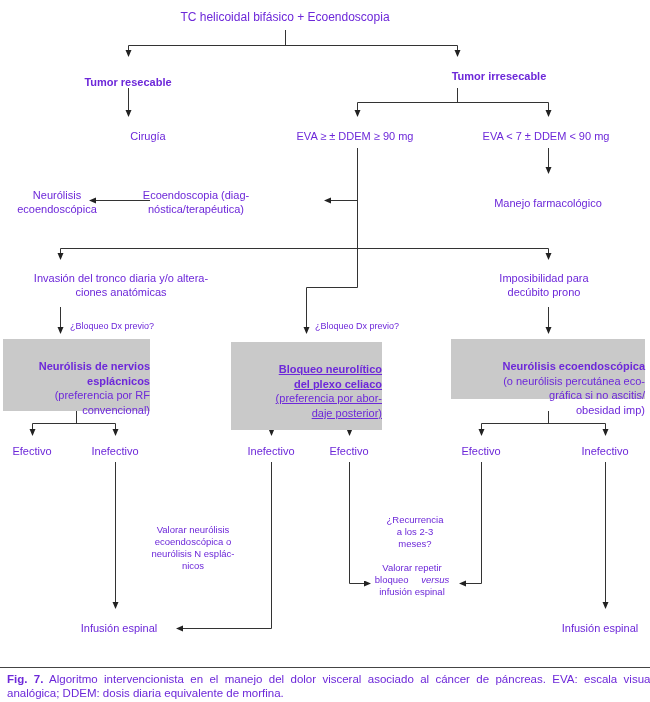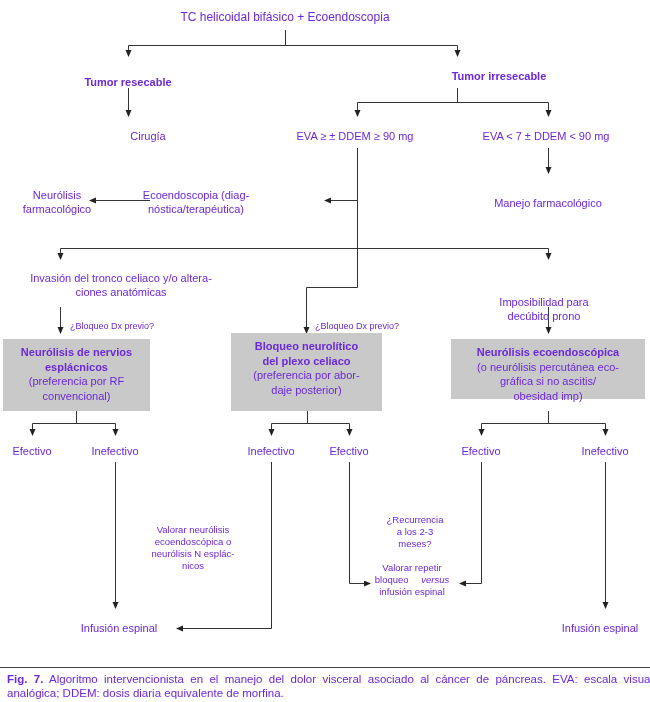--- a/index.html
+++ b/index.html
@@ -8,22 +8,22 @@
     font-family:"Liberation Sans","DejaVu Sans",sans-serif;color:#6d28d9;
     overflow:hidden;
   }
   svg.connectors{position:absolute;left:0;top:0;pointer-events:none;}
   .lbl{position:absolute;transform:translateX(-50%);text-align:center;
        white-space:nowrap;font-size:11px;line-height:14px;}
   .lbl-left{position:absolute;text-align:left;white-space:nowrap;}
   .bold{font-weight:bold;}
   .small{font-size:9px;line-height:12px;}
   .ann{font-size:9.5px;line-height:12px;}
-  .gbox{position:absolute;background:#c9c9c9;text-align:center;
-        font-size:11px;line-height:14.5px;padding-top:6px;box-sizing:border-box;}
+  .gbox{position:absolute;background:#c9c9c9;text-align:right;
+        font-size:11px;line-height:14.5px;padding-top:20px;box-sizing:border-box;}
   .gbox .line{display:block;}
   .line{display:block;}
   .caption{position:absolute;left:0;top:672px;width:646px;padding:0 7px;
            font-size:11.5px;line-height:14px;text-align:justify;}
   .caption-rule{position:absolute;left:0;top:667px;width:650px;height:0;
                 border-top:1px solid #444;}
   .italic{font-style:italic;margin-left:10px;}
 </style>
 </head>
 <body>
@@ -76,47 +76,47 @@
 
   <div class="lbl bold" style="left:128px;top:55px;margin-top:20px;">Tumor resecable</div>
   <div class="lbl bold" style="left:452px;top:69px;margin-left:47px;">Tumor irresecable</div>
 
   <div class="lbl" style="left:128px;top:129px;margin-left:20px;">Cirugía</div>
   <div class="lbl" style="left:355px;top:129px;">EVA ≥ ± DDEM ≥ 90 mg</div>
   <div class="lbl" style="left:546px;top:129px;">EVA &lt; 7 ± DDEM &lt; 90 mg</div>
 
   <div class="lbl" style="left:57px;top:188px;">
     <span class="line">Neurólisis</span>
-    <span class="line">farmacológico</span>
+    <span class="line">ecoendoscópica</span>
   </div>
   <div class="lbl" style="left:196px;top:188px;">
     <span class="line">Ecoendoscopia (diag-</span>
     <span class="line">nóstica/terapéutica)</span>
   </div>
   <div class="lbl" style="left:548px;top:196px;">Manejo farmacológico</div>
 
   <div class="lbl" style="left:121px;top:271px;">
-    <span class="line">Invasión del tronco celiaco y/o altera-</span>
+    <span class="line">Invasión del tronco diaria y/o altera-</span>
     <span class="line">ciones anatómicas</span>
   </div>
-  <div class="lbl" style="left:544px;top:271px;margin-top:24px;">
+  <div class="lbl" style="left:544px;top:271px;">
     <span class="line">Imposibilidad para</span>
     <span class="line">decúbito prono</span>
   </div>
 
   <div class="lbl-left small" style="left:70px;top:320px;">¿Bloqueo Dx previo?</div>
   <div class="lbl-left small" style="left:315px;top:320px;">¿Bloqueo Dx previo?</div>
 
   <div class="gbox" style="left: 3px; top: 339px; width: 147px; height: 72px; background: rgb(201, 201, 201);">
     <span class="line bold">Neurólisis de nervios</span>
     <span class="line bold">esplácnicos</span>
     <span class="line">(preferencia por RF</span>
     <span class="line">convencional)</span>
   </div>
-  <div class="gbox" style="left: 231px; top: 333px; width: 151px; height: 78px; background: rgb(201, 201, 201);">
+  <div class="gbox" style="left: 231px; top: 342px; width: 151px; height: 88px; background: rgb(201, 201, 201); text-decoration: underline;">
     <span class="line bold">Bloqueo neurolítico</span>
     <span class="line bold">del plexo celiaco</span>
     <span class="line">(preferencia por abor-</span>
     <span class="line">daje posterior)</span>
   </div>
   <div class="gbox" style="left: 451px; top: 339px; width: 194px; height: 60px; background: rgb(201, 201, 201);">
     <span class="line bold">Neurólisis ecoendoscópica</span>
     <span class="line">(o neurólisis percutánea eco-</span>
     <span class="line">gráfica si no ascitis/</span>
     <span class="line">obesidad imp)</span>

